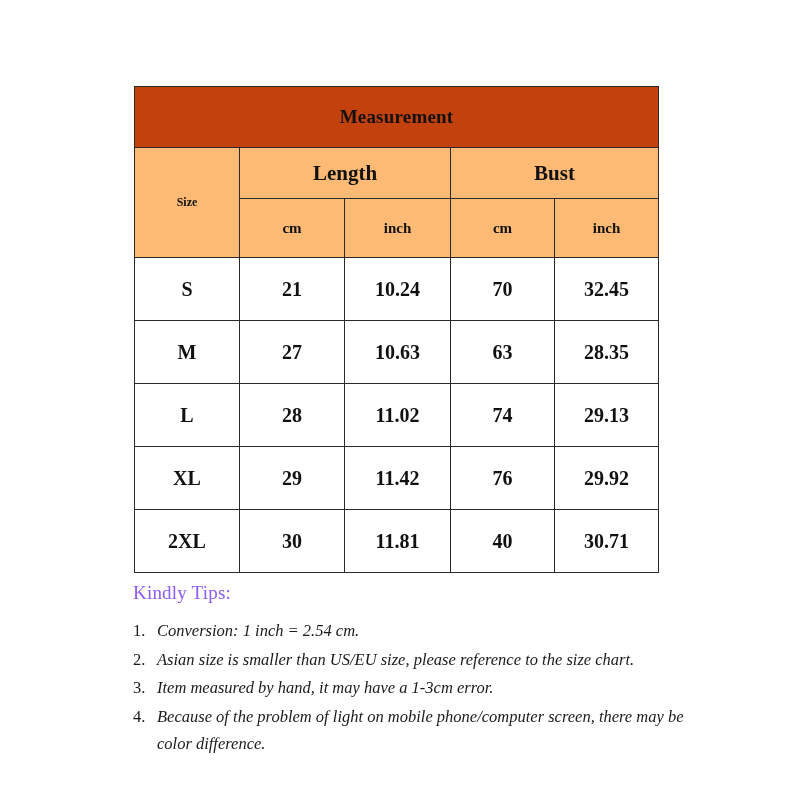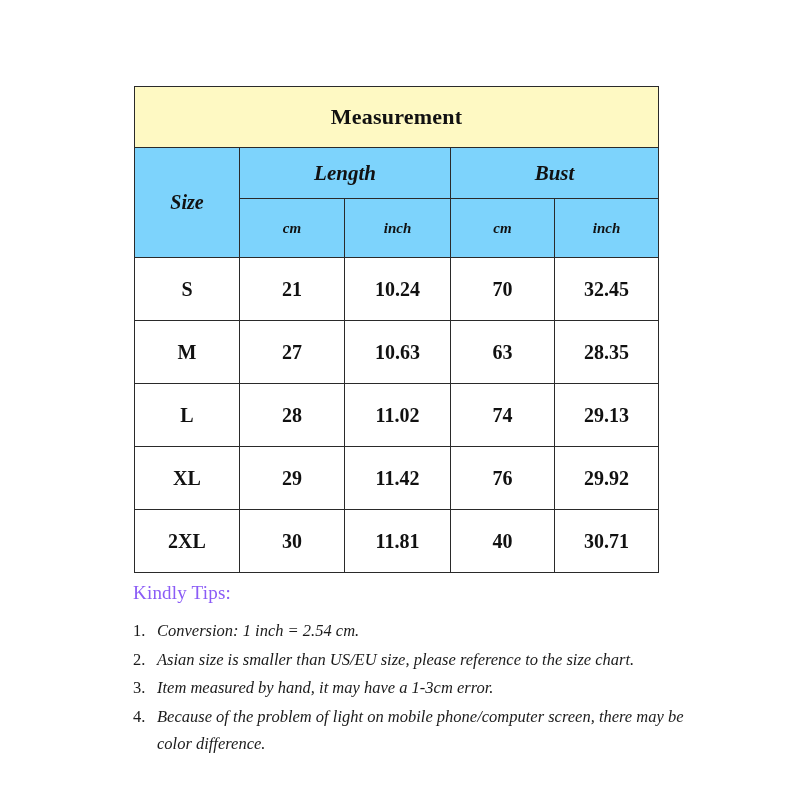--- a/index.html
+++ b/index.html
@@ -35,34 +35,33 @@
     border: 1.6px solid #2a2a2a;
     text-align: center;
     vertical-align: middle;
     font-weight: bold;
     color: #111111;
     padding: 0;
   }
 
   .title-cell {
     height: 60px;
-    background: #fef9c3;
-    font-size: 22px;
+    background: #c2410c;
+    font-size: 19px;
     letter-spacing: 0.2px;
     margin-left: 20px;
   }
 
   .hdr {
-    background: #7dd3fc;
-    font-style: italic;
+    background: #fdba74;
   }
 
   .hdr-size {
     height: 108px;
-    font-size: 20px;
+    font-size: 12px;
   }
 
   .hdr-group {
     height: 50px;
     font-size: 21px;
   }
 
   .hdr-unit {
     height: 58px;
     font-size: 15px;

